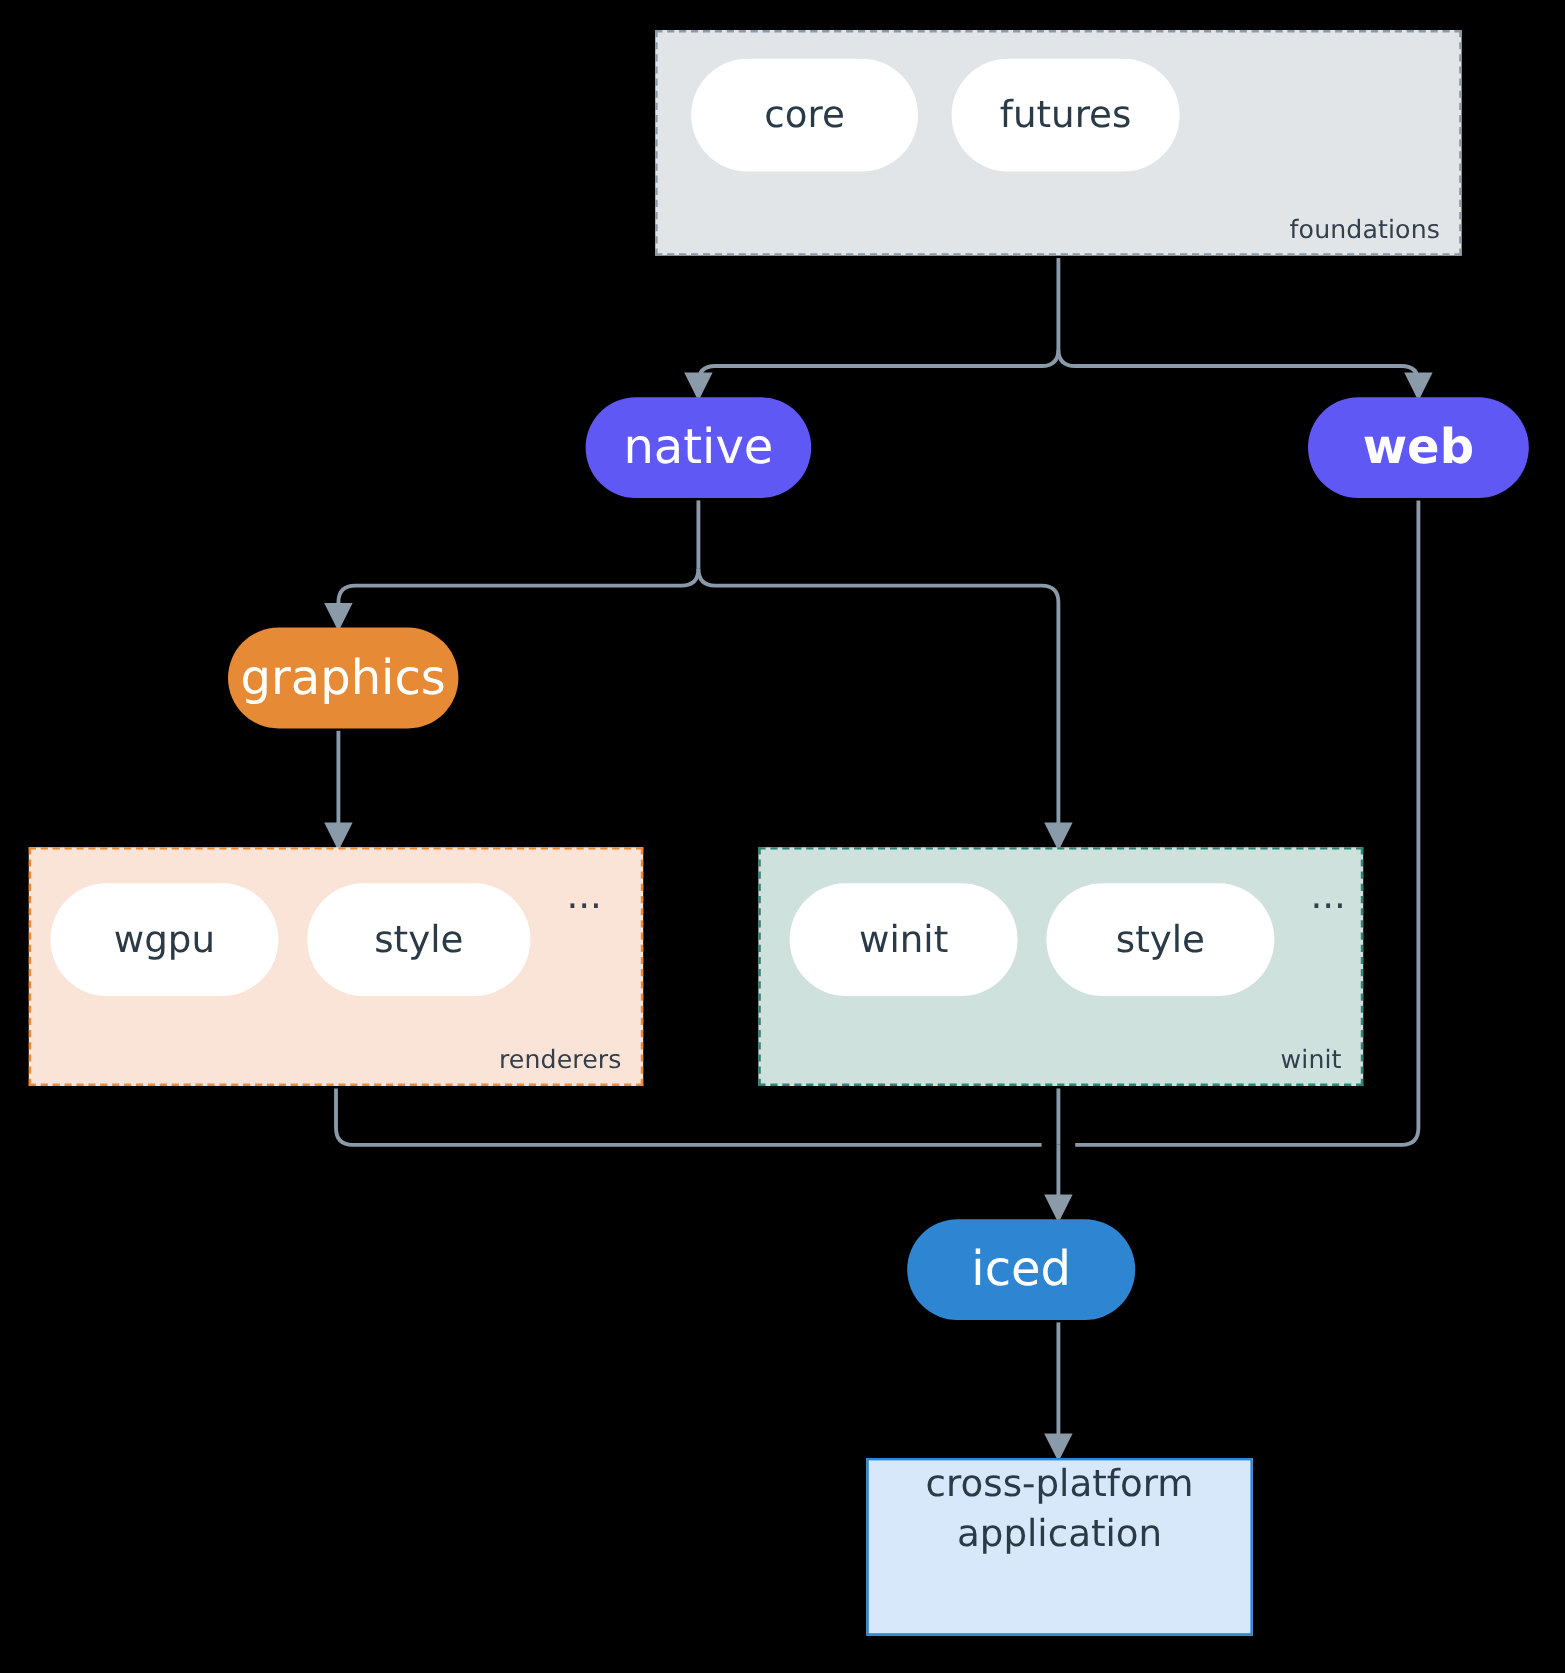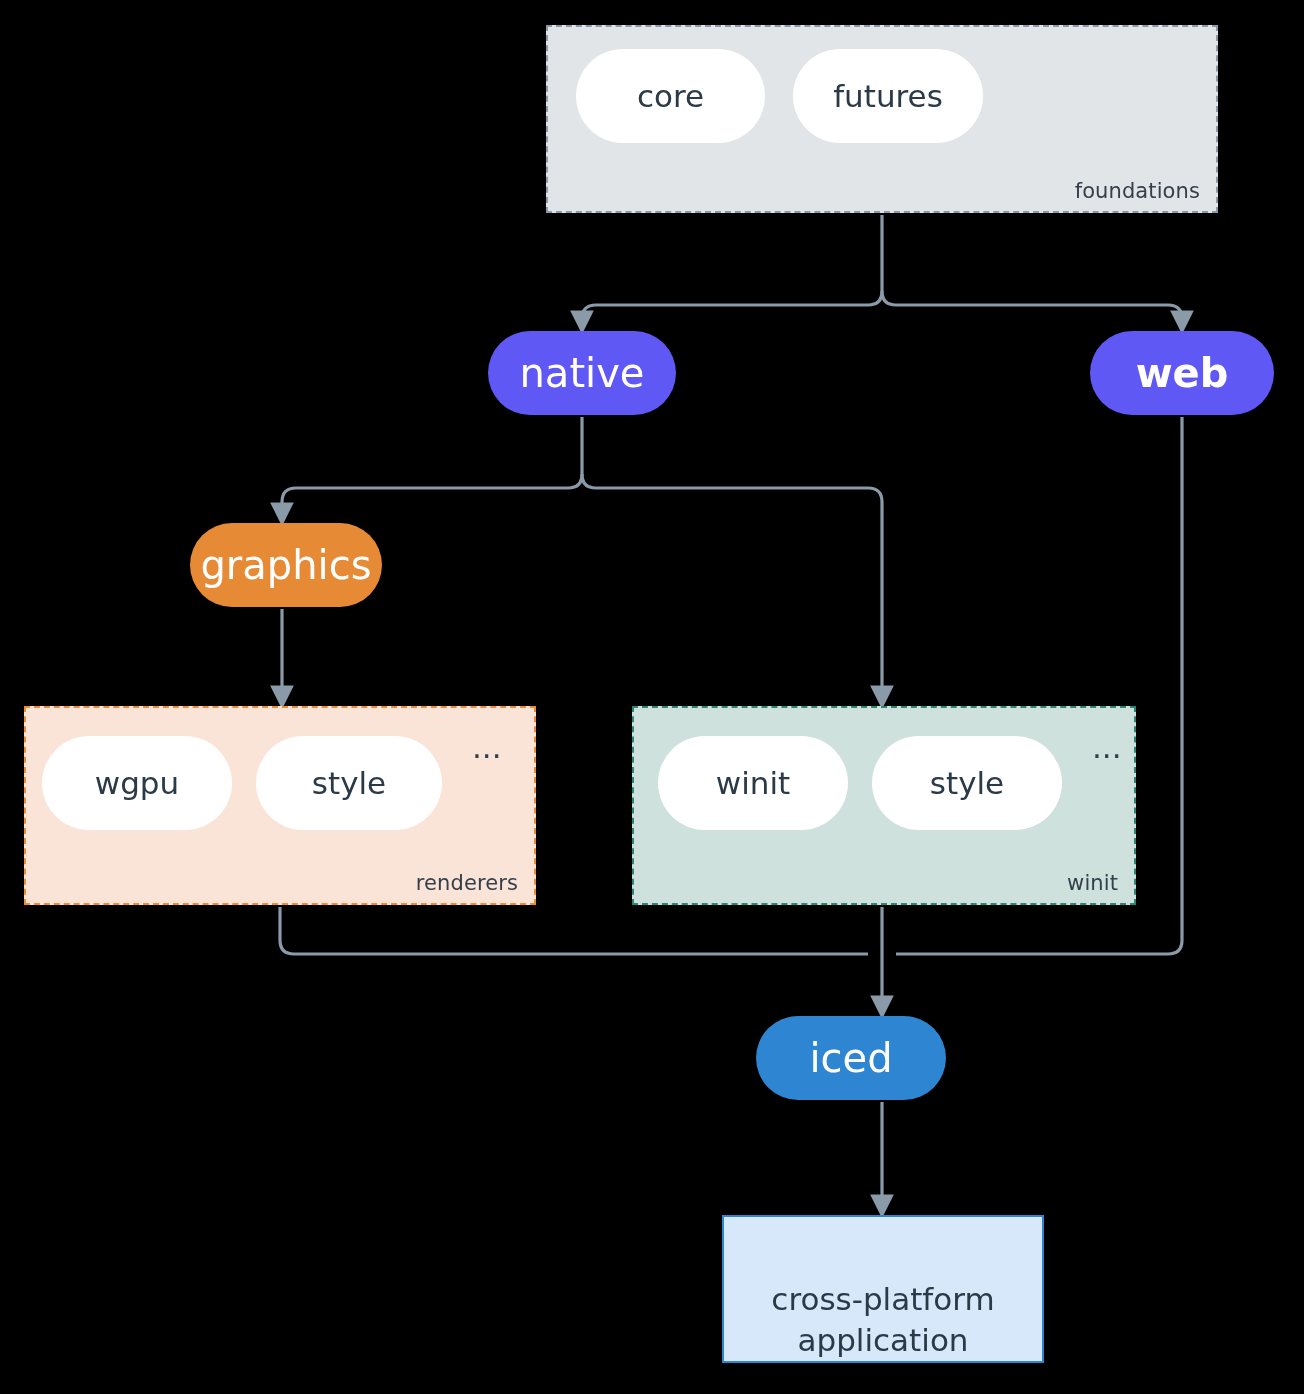--- a/index.html
+++ b/index.html
@@ -164,21 +164,21 @@
     top: 1215px;
     width: 322px;
     height: 148px;
     background: #d6e8f9;
     border: 2px solid #2e86d3;
     border-radius: 0;
     box-sizing: border-box;
     display: flex;
     flex-direction: column;
     align-items: center;
-    justify-content: flex-end;
+    justify-content: flex-start;
     color: #2b3a47;
     font-size: 31px;
     line-height: 1.32;
     text-align: center;
   }
 </style>
 </head>
 <body>
 
 <div id="diagram-root">

